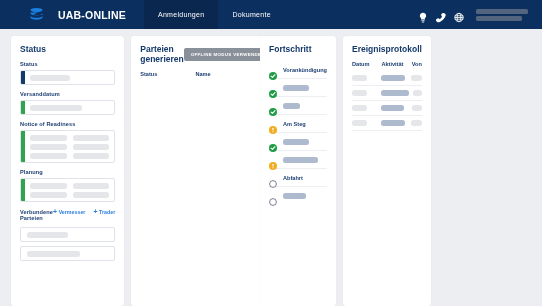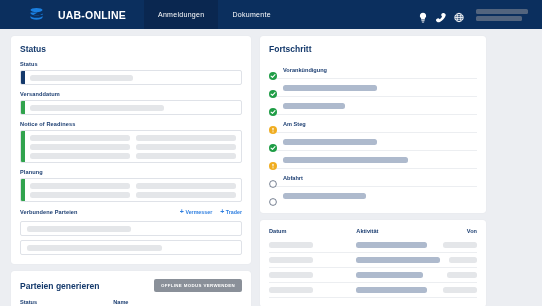--- a/index.html
+++ b/index.html
@@ -45,21 +45,21 @@
   .acct-bar.w2 { width: 46px; }
 
   
   .page {
     position: absolute; top: 29px; left: 0;
     width: 542px; height: 277px;
     background: #eceef2;
     padding: 7px 11px 0 11px;
     display: flex; gap: 9px;
   }
-  .col { display: flex; flex-direction: column; gap: 7px; }
+  .col { display: flex; flex-direction: row; gap: 7px; }
   .col-left { width: 240px; }
   .col-right { width: 226px; }
 
   .card {
     background: #ffffff;
     border-radius: 3px;
     padding: 8px 9px 9px 9px;
     box-shadow: 0 0 1px rgba(20,40,70,0.10);
   }
   .card-title {
@@ -388,20 +388,21 @@
         <span class="prog-icon">
           <svg width="8" height="8" viewBox="0 0 12 12">
               <circle cx="6" cy="6" r="5.1" fill="#ffffff" stroke="#46536b" stroke-width="1.1"></circle>
             </svg>
         </span>
         <span class="ph dark w40"></span>
       </div>
     </div>
 
     <div class="card">
+      <div class="card-title">Ereignisprotokoll</div>
 
       <div class="log-head">
         <span class="th c-datum">Datum</span>
         <span class="th c-aktiv">Aktivität</span>
         <span class="th c-von">Von</span>
       </div>
 
       <div class="log-row">
         <span class="c-datum">
             <span class="ph w50"></span>

